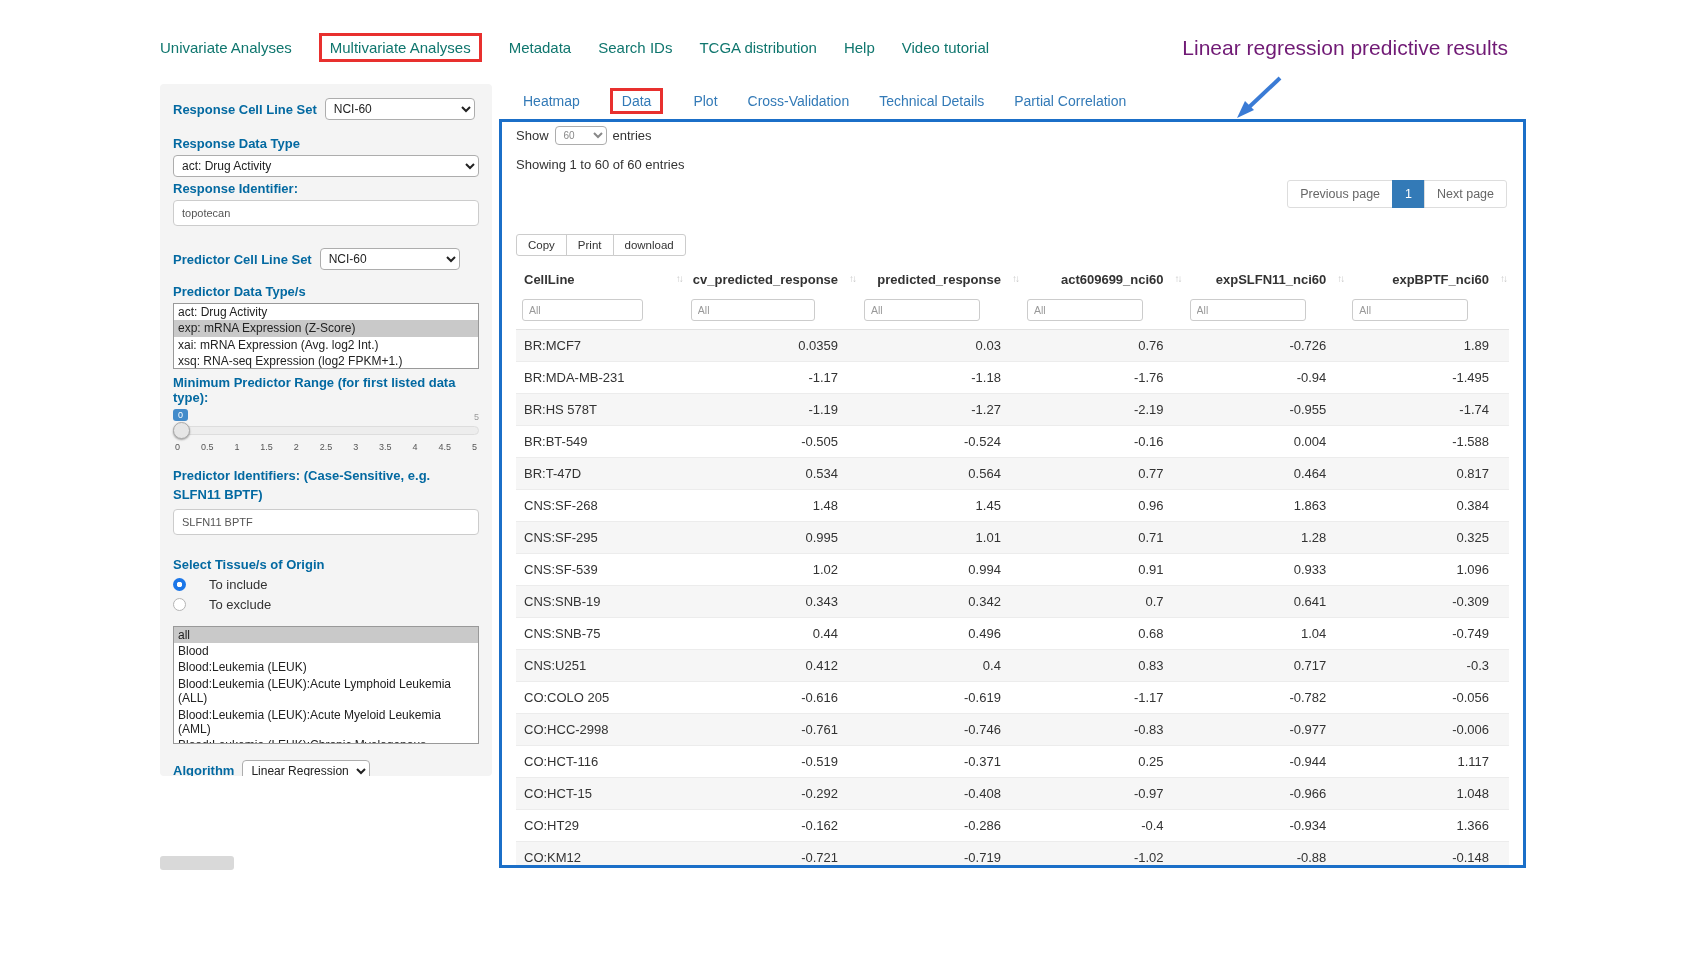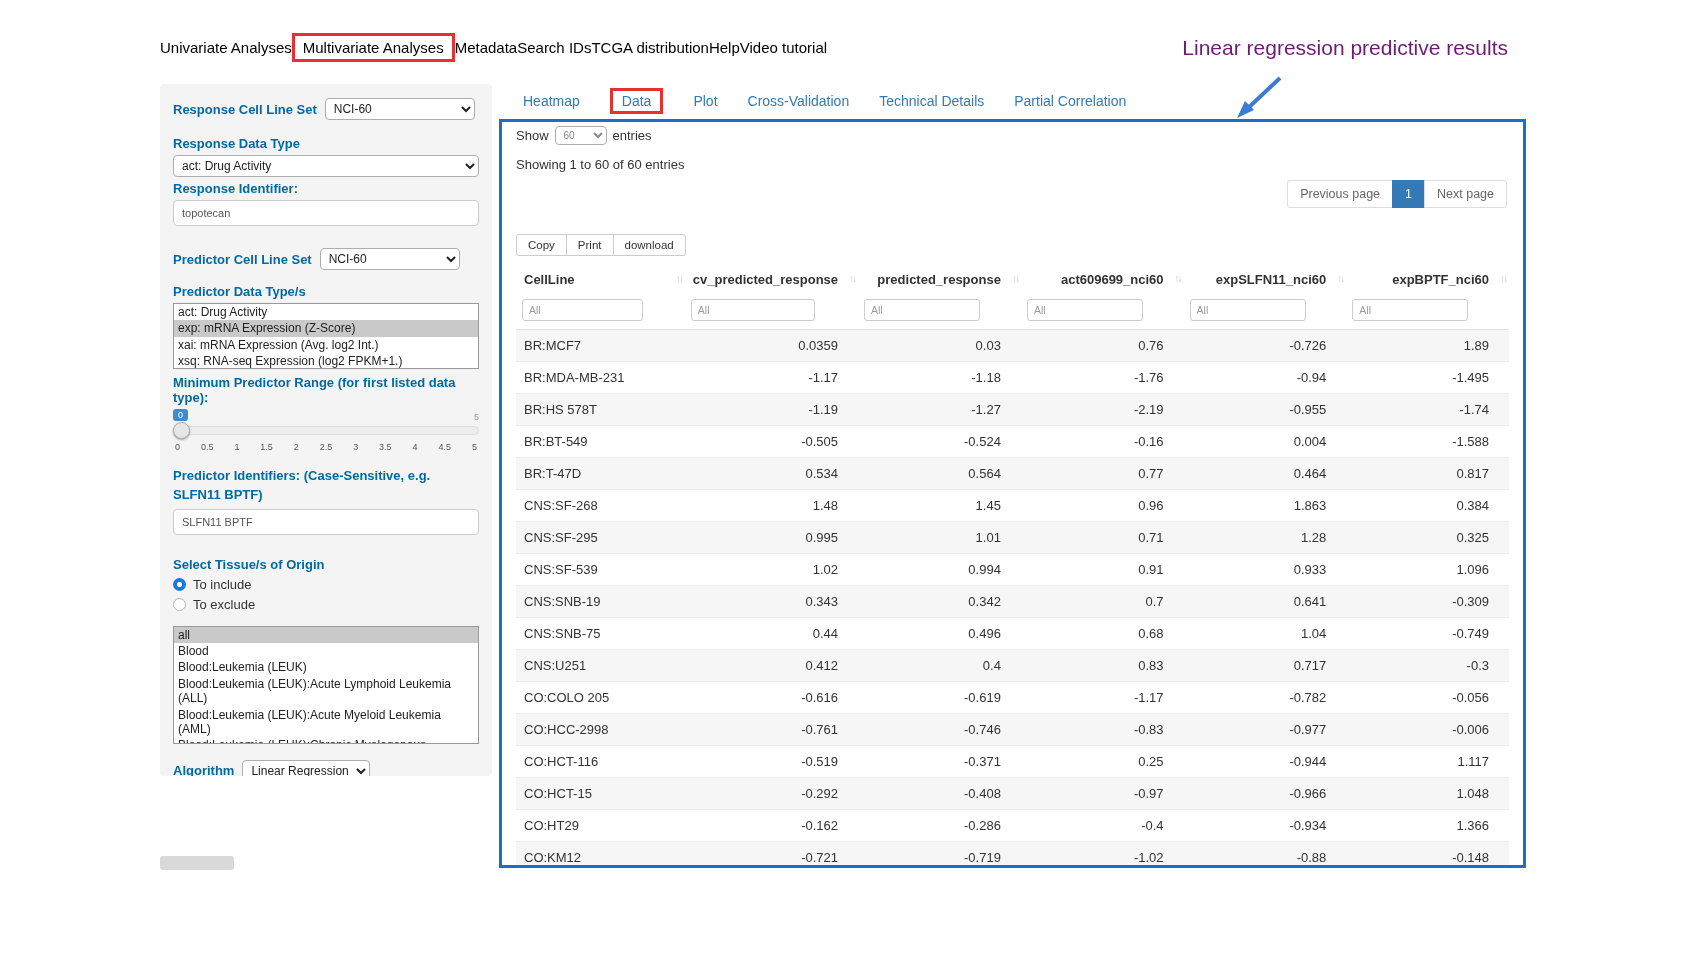--- a/index.html
+++ b/index.html
@@ -1,22 +1,22 @@
 <!DOCTYPE html>
 <html><head>
 <meta charset="utf-8">
 <style>
   * { margin:0; padding:0; box-sizing:border-box; }
   html,body { background:#ffffff; }
   body { font-family:"Liberation Sans", sans-serif; color:#333; }
   .page { position:relative; width:1700px; height:956px; background:#fff; overflow:hidden; }
 
   
-  .top-nav { position:absolute; left:160px; top:33px; display:flex; align-items:center; 
-             font-size:15px; color:#000000; }
+  .top-nav { position:absolute; left:160px; top:33px; display:flex; align-items:center; gap:27px;
+             font-size:15px; color:#0f766e; }
   .nav-item { cursor:pointer; white-space:nowrap; }
   .red-boxed { border:3px solid #e8302e; padding:3px 8px; }
 
   
   .annotation { position:absolute; top:36px; right:192px; font-size:21px; font-weight:normal; color:#701a75; }
   .annotation-arrow { position:absolute; left:1232px; top:74px; }
 
   
   .content-row { position:absolute; left:160px; top:84px; display:flex; align-items:flex-start; }
 
@@ -46,21 +46,21 @@
                   padding:1px 5px; border-radius:3px; }
   .slider-max { position:absolute; right:0; top:3px; font-size:9px; color:#999; }
   .slider-track { position:absolute; top:17px; left:0; right:0; height:9px; background:#ededed;
                   border:1px solid #ddd; border-radius:5px; }
   .slider-handle { position:absolute; left:-1px; top:-5px; width:17px; height:17px; background:#e6e6e6;
                    border:1px solid #a9a9a9; border-radius:50%; box-shadow:0 1px 2px rgba(0,0,0,.35); cursor:pointer; }
   .slider-ticks { position:absolute; top:33px; left:2px; right:2px; display:flex; justify-content:space-between;
                   font-size:9px; color:#555; }
 
   
-  .radio-row { display:flex; align-items:center; gap:7px; margin:5px 0; font-size:13px; cursor:pointer; }
+  .radio-row { display:flex; align-items:center; gap:23px; margin:5px 0; font-size:13px; cursor:pointer; }
   .radio-dot { width:13px; height:13px; border-radius:50%; border:1px solid #b3b3b3; background:#fff; flex:none; }
   .radio-row.selected .radio-dot { border:none; background:radial-gradient(circle, #ffffff 0 2.5px, #1b76e8 3px); }
 
   
   .main { margin-left:7px; width:1027px; }
   .tabs { display:flex; align-items:center; gap:30px; margin-left:24px; height:34px; font-size:14px; color:#337ab7; }
   .tab { cursor:pointer; white-space:nowrap; }
   .tab.red-boxed { border:3px solid #e8302e; padding:2px 9px; color:#337ab7; }
 
   .panel { border:3px solid #1b6fc8; margin-top:1px; height:749px; background:#fff; padding:2px 14px 0 14px;

